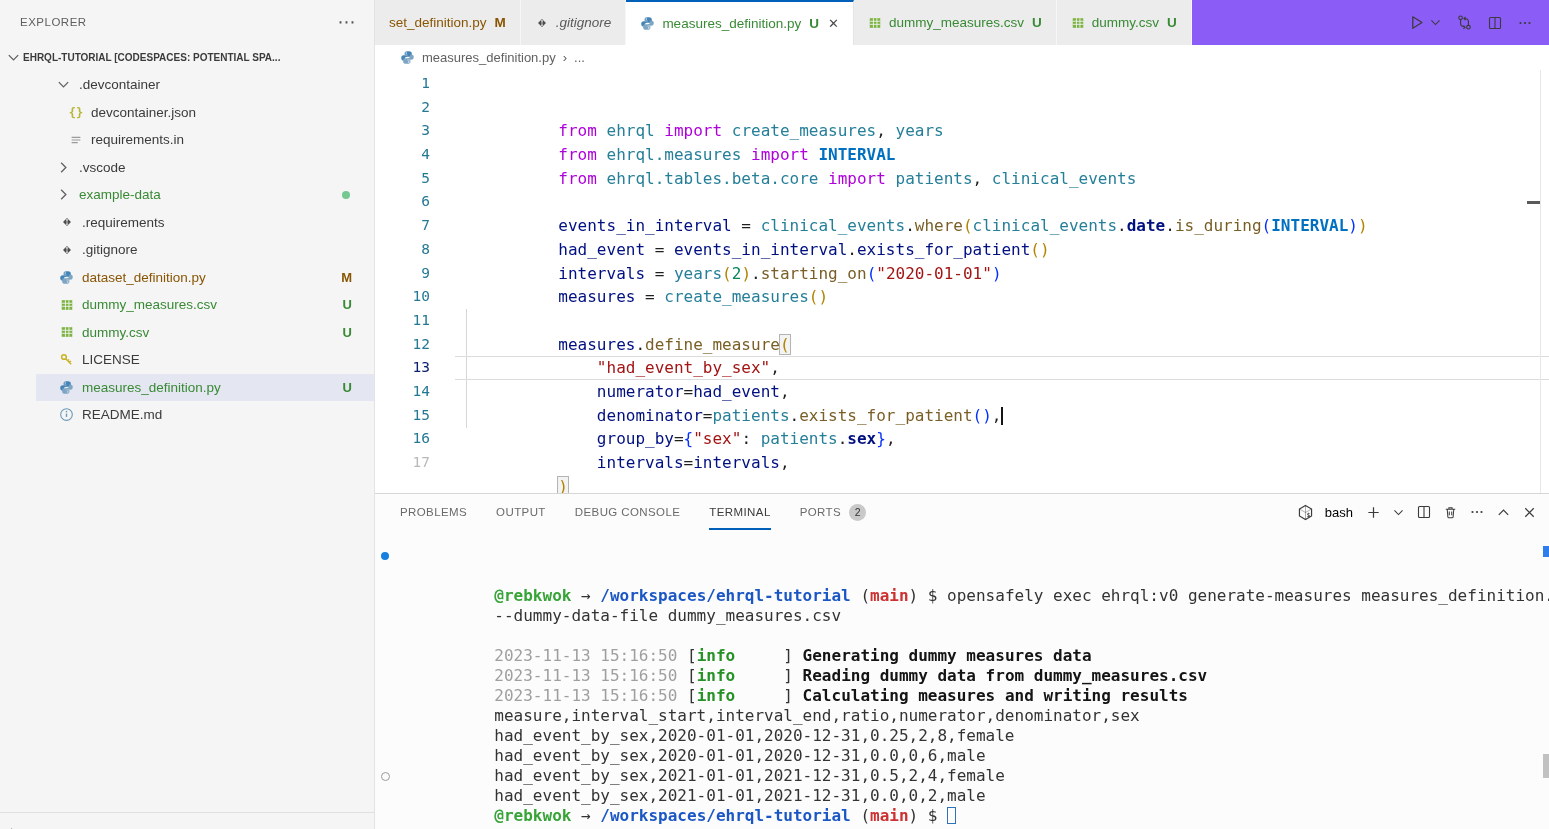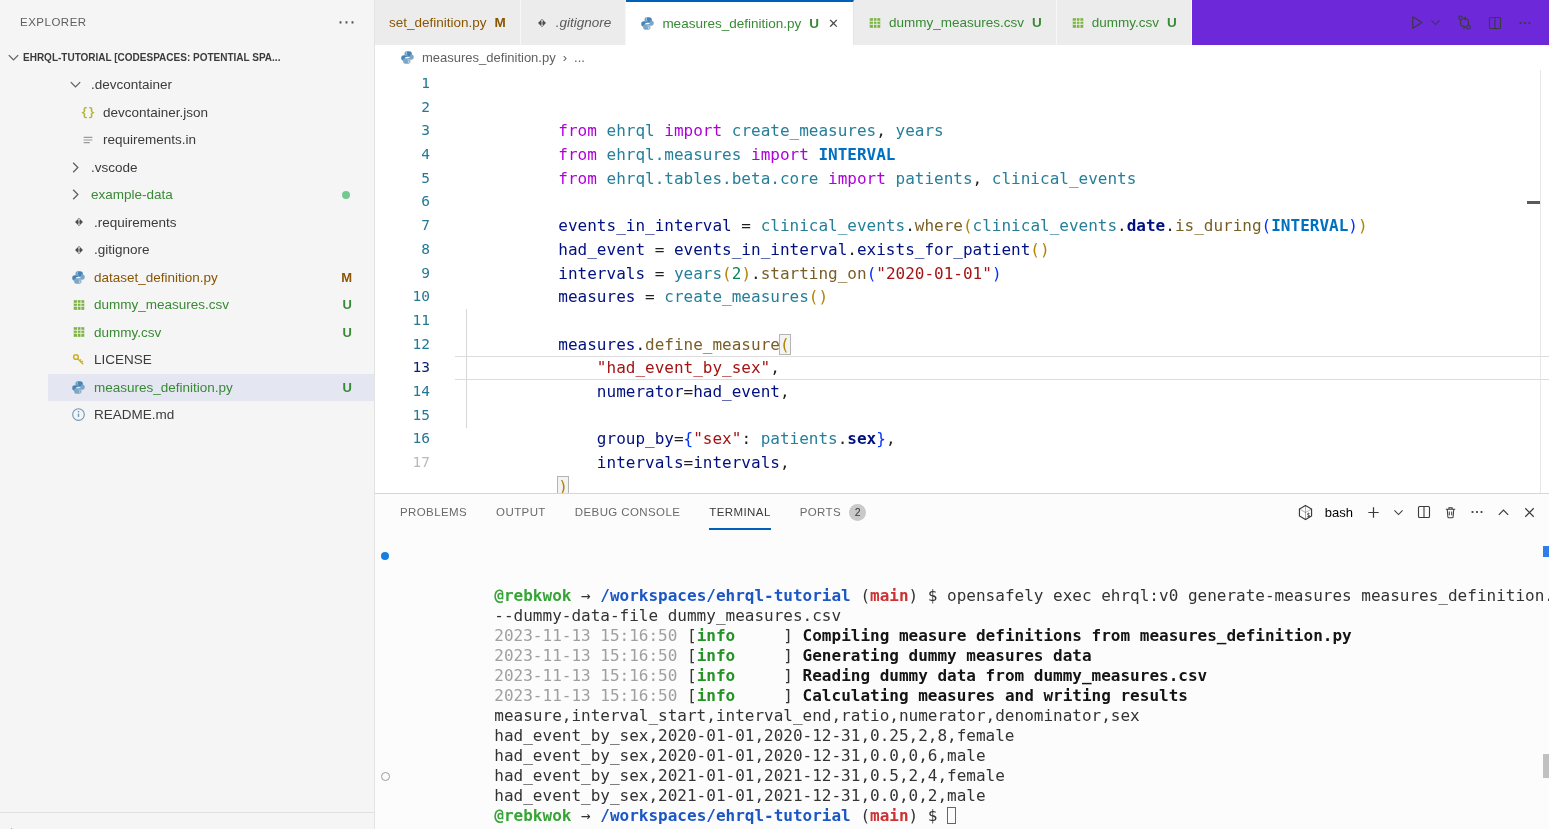--- a/index.html
+++ b/index.html
@@ -7,37 +7,37 @@
        font-family:"Liberation Sans",sans-serif;background:#fff;color:#3b3b3b;}
   
   .sidebar{position:absolute;left:0;top:0;width:375px;height:829px;background:#f5f5f5;
            border-right:1px solid #e3e3e3;box-sizing:border-box;overflow:hidden;}
   .sb-header{height:44px;display:flex;align-items:center;justify-content:space-between;
              padding:0 18px 0 20px;font-size:11.5px;letter-spacing:.5px;color:#5f5f5f;}
   .sb-more{font-size:18px;color:#565656;line-height:10px;cursor:pointer;}
   .sb-root{height:27px;display:flex;align-items:center;padding-left:6px;font-size:10px;
            font-weight:bold;color:#3b3b3b;white-space:nowrap;overflow:hidden;}
   .sb-root .twisty{display:flex;margin-right:2px;}
-  .files{position:absolute;left:12px;top:71px;right:0;padding-left:36px;}
+  .files{position:absolute;left:0;top:71px;right:0;padding-left:36px;}
   .srow{display:flex;align-items:center;height:27.5px;padding-left:22px;font-size:13.5px;
         color:#3b3b3b;box-sizing:border-box;cursor:pointer;white-space:nowrap;}
   .srow.c-folder{padding-left:19px;}
   .srow.c-child{padding-left:31px;}
   .srow.c-selected{background:#e4e6f1;}
   .ficon{display:flex;width:17px;justify-content:center;}
   .flabel{margin-left:7px;}
   .c-untracked > .flabel,.c-untracked > .fbadge{color:#388a34;}
   .c-modified > .flabel,.c-modified > .fbadge{color:#895503;}
   .fbadge{margin-left:auto;margin-right:22px;font-weight:600;font-size:13px;}
   .fdot{margin-left:auto;margin-right:24px;width:8px;height:8px;border-radius:50%;background:#73c991;}
   .sb-outline{position:absolute;left:0;top:812px;right:0;border-top:1px solid #e0e0e0;height:40px;
               display:flex;align-items:center;padding-left:6px;font-size:11.5px;font-weight:bold;color:#3b3b3b;}
   .sb-outline .twisty{display:flex;margin-right:3px;}
   
-  .tabbar{position:absolute;left:375px;top:0;right:0;height:45px;background:#6d28d9;display:flex;}
+  .tabbar{position:absolute;left:375px;top:0;right:0;height:45px;background:#8b5cf6;display:flex;}
   .tab{display:flex;align-items:center;background:#ececec;border-right:1px solid #f7f7f7;
        padding:0 14px;font-size:13.5px;color:#444;height:45px;box-sizing:border-box;cursor:pointer;}
   .tab.c-active{background:#fff;border-top:2px solid #005fb8;border-right:1px solid #e5e5e5;}
   .tab.c-italic .tlabel{font-style:italic;color:#595959;}
   .tab.c-untracked .tlabel,.tab.c-untracked .tbadge{color:#388a34;}
   .tab.c-modified .tlabel,.tab.c-modified .tbadge{color:#895503;}
   .ticon{display:flex;margin-right:7px;}
   .tbadge{margin-left:8px;font-weight:600;}
   .tclose{margin-left:9px;color:#4b4b4b;font-size:13px;line-height:13px;}
   .tclose::after{content:"✕";}
@@ -434,20 +434,23 @@
           <span class="tk c-d">    </span><span class="tk c-str">"had_event_by_sex"</span><span class="tk c-d">,</span></span>
         </div>
         <div class="cl">
           <span class="ln">12</span>
           <span class="code">
             
           <span class="tk c-d">    </span><span class="tk c-var">numerator</span><span class="tk c-d">=</span><span class="tk c-var">had_event</span><span class="tk c-d">,</span></span>
         </div>
         <div class="cl c-active">
           <span class="ln">13</span>
+          <span class="code">
+            
+          <span class="tk c-d">    </span><span class="tk c-var">denominator</span><span class="tk c-d">=</span><span class="tk c-cls">patients</span><span class="tk c-d">.</span><span class="tk c-fn">exists_for_patient</span><span class="tk c-p2">()</span><span class="tk c-d">,</span><span class="tk c-caret"></span></span>
         </div>
         <div class="cl">
           <span class="ln">14</span>
           <span class="code">
             
           <span class="tk c-d">    </span><span class="tk c-var">group_by</span><span class="tk c-d">=</span><span class="tk c-p2">{</span><span class="tk c-str">"sex"</span><span class="tk c-d">: </span><span class="tk c-cls">patients</span><span class="tk c-d">.</span><span class="tk c-prop">sex</span><span class="tk c-p2">}</span><span class="tk c-d">,</span></span>
         </div>
         <div class="cl">
           <span class="ln">15</span>
           <span class="code">
@@ -552,23 +555,20 @@
           <span class="c-g">@rebkwok</span><span class="c-p"> → </span><span class="c-path">/workspaces/ehrql-tutorial</span><span class="c-p"> (</span><span class="c-r">main</span><span class="c-p">) $ opensafely exec ehrql:v0 generate-measures measures_definition.py</span></span>
         </div>
         <div class="tline">
           <span class="dec"></span>
           <span style="white-space:pre;">
             
           <span class="c-p">--dummy-data-file dummy_measures.csv</span></span>
         </div>
         <div class="tline">
           <span class="dec"></span>
-          <span style="white-space:pre;">
-            
-          <span class="c-ts">2023-11-13 15:16:50 </span><span class="c-p">[</span><span class="c-info">info</span><span class="c-p">     ] </span><span class="c-msg">Compiling measure definitions from measures_definition.py</span></span>
         </div>
         <div class="tline">
           <span class="dec"></span>
           <span style="white-space:pre;">
             
           <span class="c-ts">2023-11-13 15:16:50 </span><span class="c-p">[</span><span class="c-info">info</span><span class="c-p">     ] </span><span class="c-msg">Generating dummy measures data</span></span>
         </div>
         <div class="tline">
           <span class="dec"></span>
           <span style="white-space:pre;">

